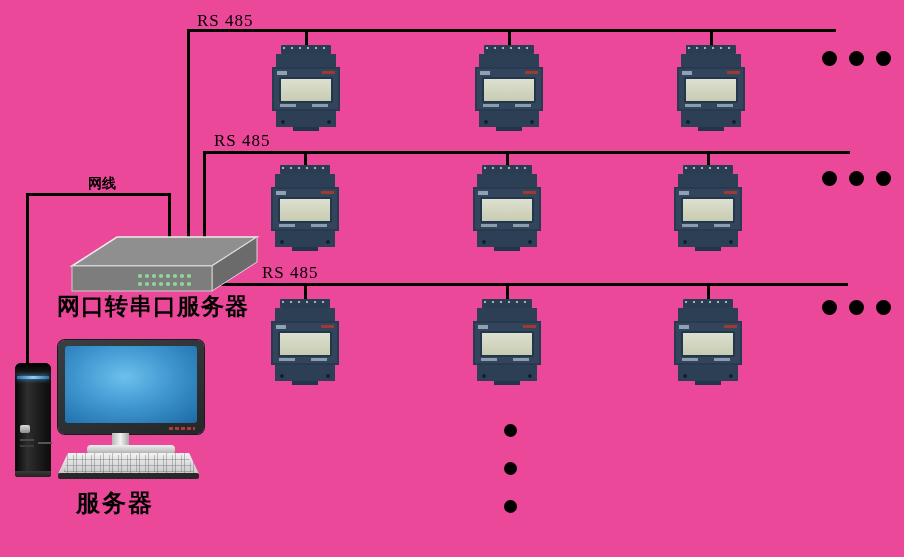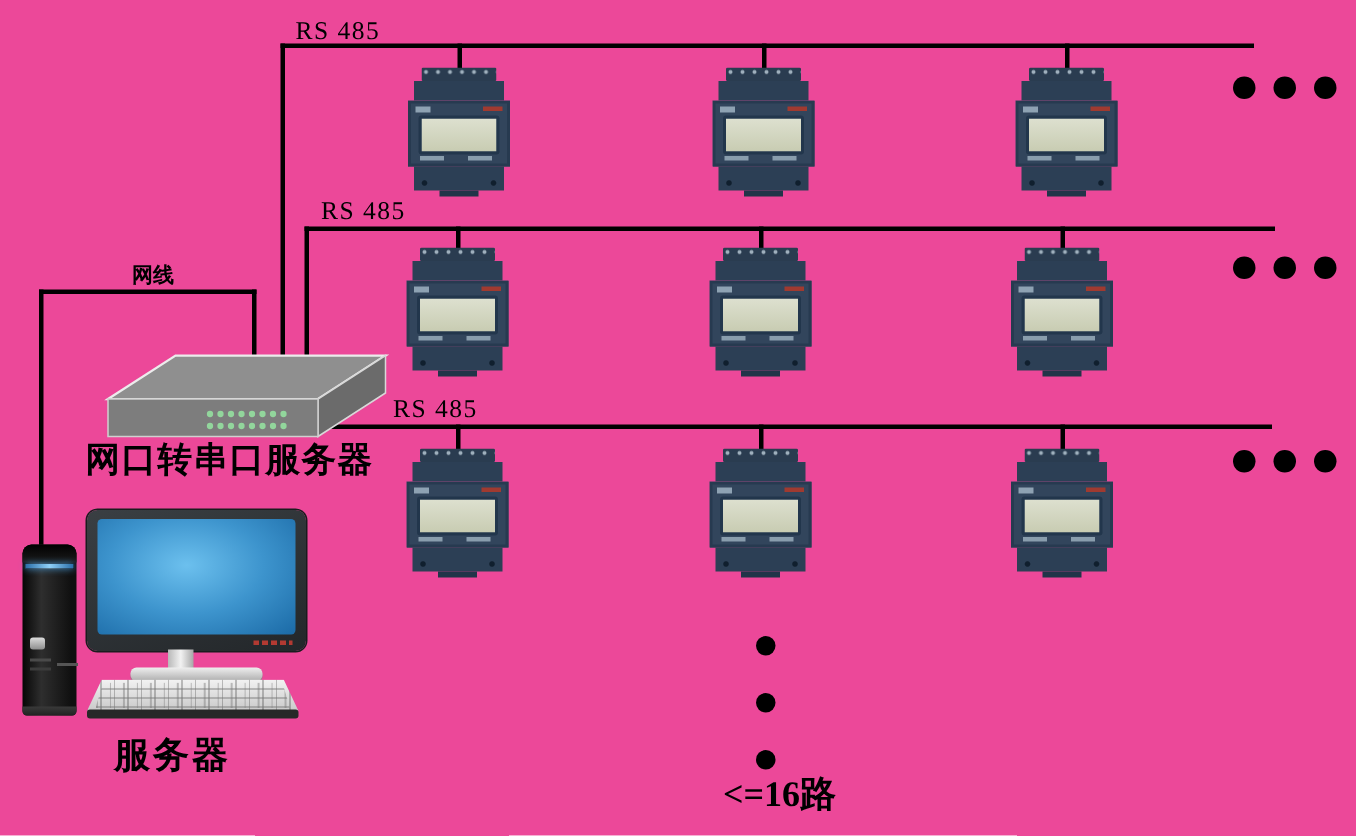--- a/index.html
+++ b/index.html
@@ -99,21 +99,20 @@
   <div class="line" style="left:304px;top:283px;width:3px;height:19px;"></div>
   <div class="line" style="left:506px;top:283px;width:3px;height:19px;"></div>
   <div class="line" style="left:707px;top:283px;width:3px;height:19px;"></div>
 
   <div class="lbl rs" style="left:197px;top:11px;">RS 485</div>
   <div class="lbl rs" style="left:214px;top:131px;">RS 485</div>
   <div class="lbl rs" style="left:262px;top:263px;">RS 485</div>
   <div class="lbl cjk-s" style="left:42px;top:175px;margin-left:46px;">网线</div>
   <div class="lbl cjk-m" style="left:57px;top:291px;">网口转串口服务器</div>
   <div class="lbl cjk-l" style="left:76px;top:487px;text-align:center;">服务器</div>
-  <div class="lbl cap" style="left:482px;top:513px;">&lt;=16路</div>
 
   <div class="meter-slot" style="left:272px;top:45px;">
   <div class="m-toptab"></div>
   <div class="m-upper"></div>
   <div class="m-mid">
     <div class="m-brand"></div>
     <div class="m-redtag"></div>
     <div class="m-lcd"></div>
     <div class="m-subtext"></div>
   </div>

